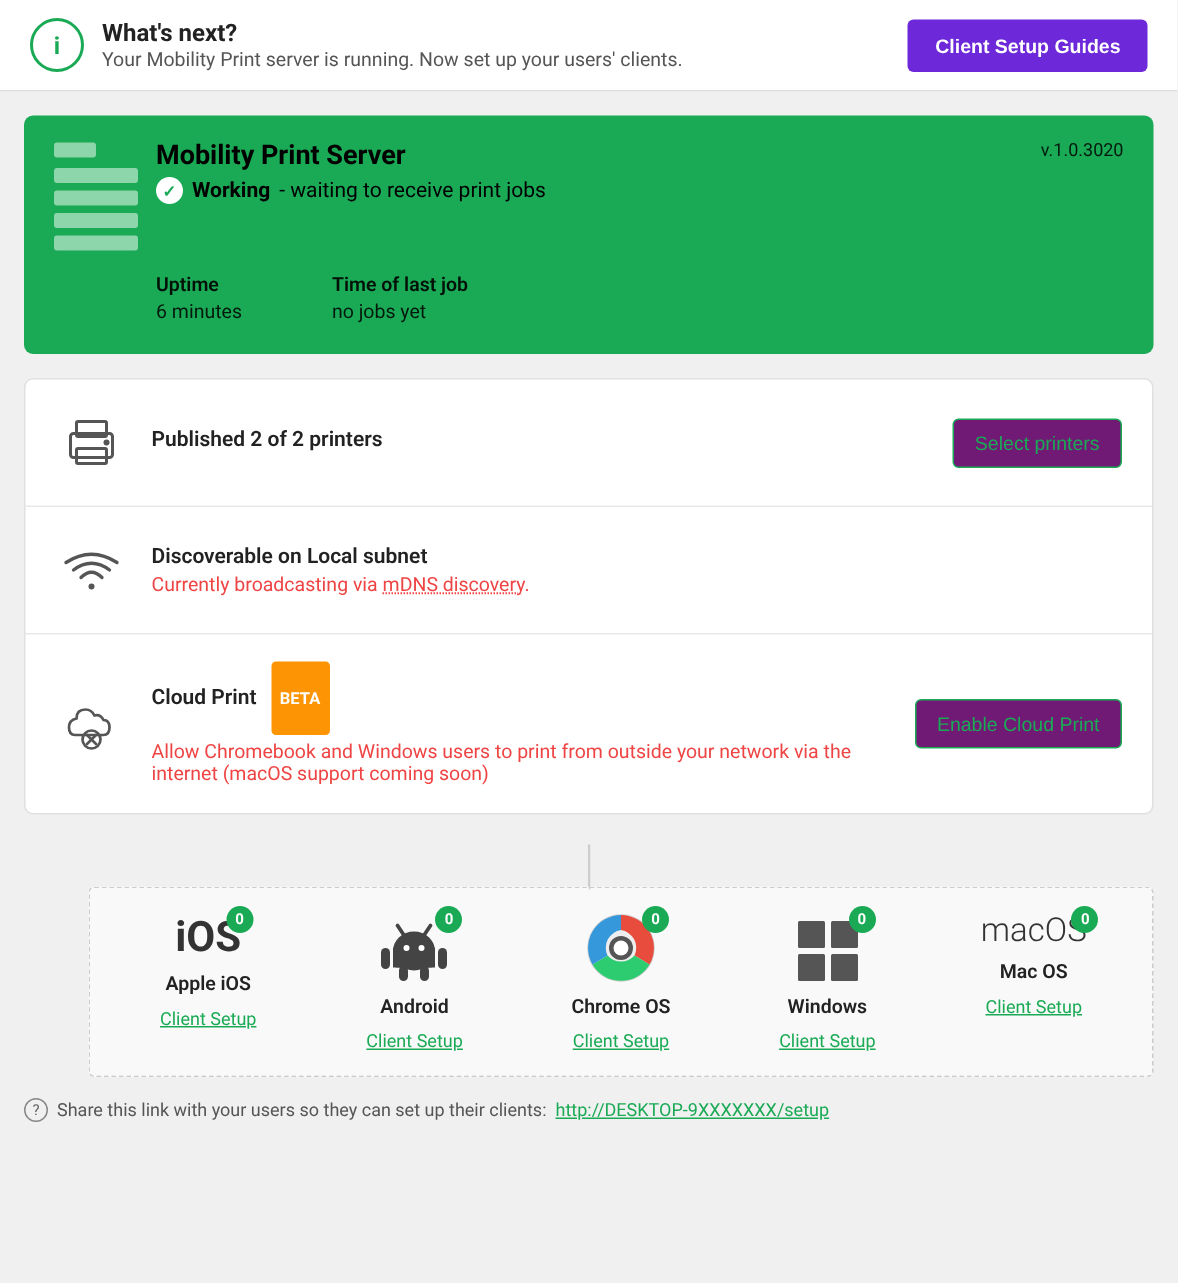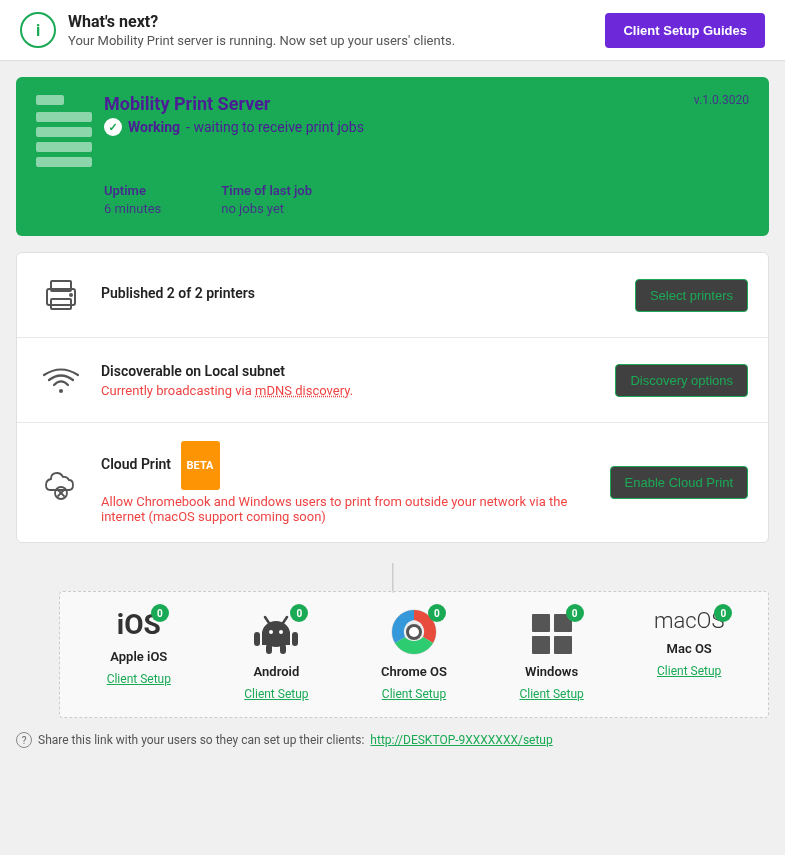--- a/index.html
+++ b/index.html
@@ -60,21 +60,21 @@
       cursor: pointer;
       white-space: nowrap;
     }
 
     
     .server-card {
       background: #1aaa55;
       margin: 16px;
       border-radius: 6px;
       padding: 16px 20px 20px 20px;
-      color: #4c1d95;
+      color: #000000;
       position: relative;
     }
     .server-card-header {
       display: flex;
       justify-content: space-between;
       align-items: flex-start;
       margin-bottom: 8px;
     }
     .server-card-left {
       display: flex;
@@ -181,21 +181,21 @@
       margin-bottom: 4px;
     }
     .panel-subtitle {
       font-size: 13px;
       color: #ef4444;
     }
     .panel-action {
       flex-shrink: 0;
     }
     .btn-outline {
-      background: #404040;
+      background: #701a75;
       border: 1px solid #1aaa55;
       color: #1aaa55;
       padding: 8px 14px;
       border-radius: 4px;
       font-size: 13px;
       cursor: pointer;
       white-space: nowrap;
     }
 
     .beta-badge {
@@ -390,23 +390,20 @@
         <path d="M10 22 Q22 13 34 22" stroke="#555" stroke-width="2.2" fill="none" stroke-linecap="round"></path>
         <path d="M5 17 Q22 6 39 17" stroke="#555" stroke-width="2.2" fill="none" stroke-linecap="round"></path>
       </svg>
     </div>
     <div class="panel-content">
       <div class="panel-title">Discoverable on Local subnet</div>
       <div class="panel-subtitle">
         Currently broadcasting via <span class="mdns-underline">mDNS discovery</span>.
       </div>
     </div>
-    <div class="panel-action">
-      <button class="btn-outline">Discovery options</button>
-    </div>
   </div>
 
   <div class="panel-row">
     <div class="panel-icon">
       <svg width="46" height="46" viewBox="0 0 46 46" fill="none" xmlns="http://www.w3.org/2000/svg">
 
         <path d="M12 30 Q8 30 8 25 Q8 20 13 19 Q13 13 19 13 Q23 13 25 17 Q29 16 31 20 Q35 20 35 25 Q35 30 31 30 Z" stroke="#555" stroke-width="1.8" fill="none"></path>
         <circle cx="23" cy="33" r="6" stroke="#555" stroke-width="1.8" fill="none"></circle>
         <line x1="20" y1="30" x2="26" y2="36" stroke="#555" stroke-width="1.8" stroke-linecap="round"></line>
         <line x1="26" y1="30" x2="20" y2="36" stroke="#555" stroke-width="1.8" stroke-linecap="round"></line>

